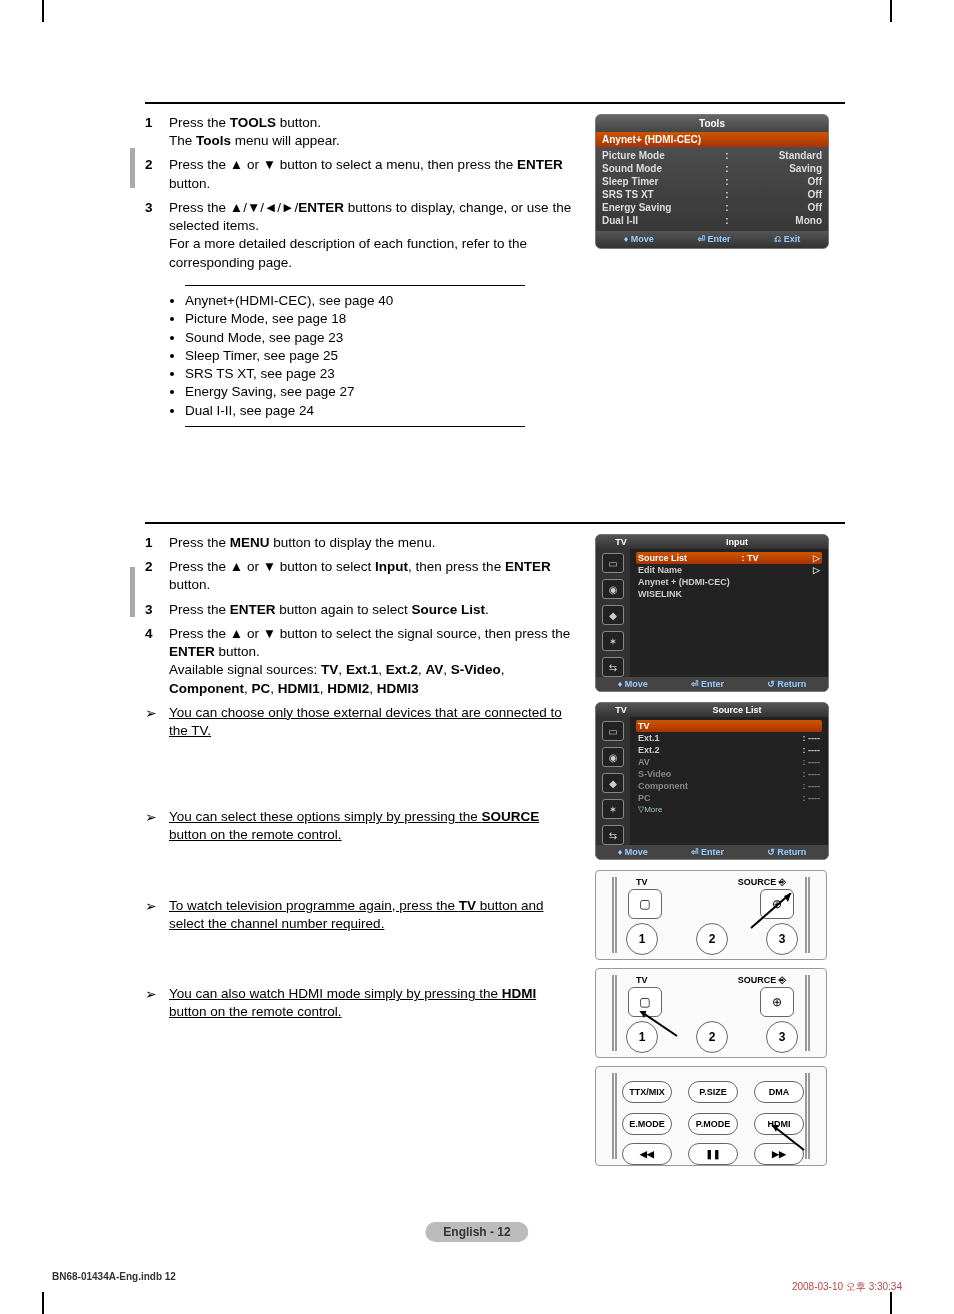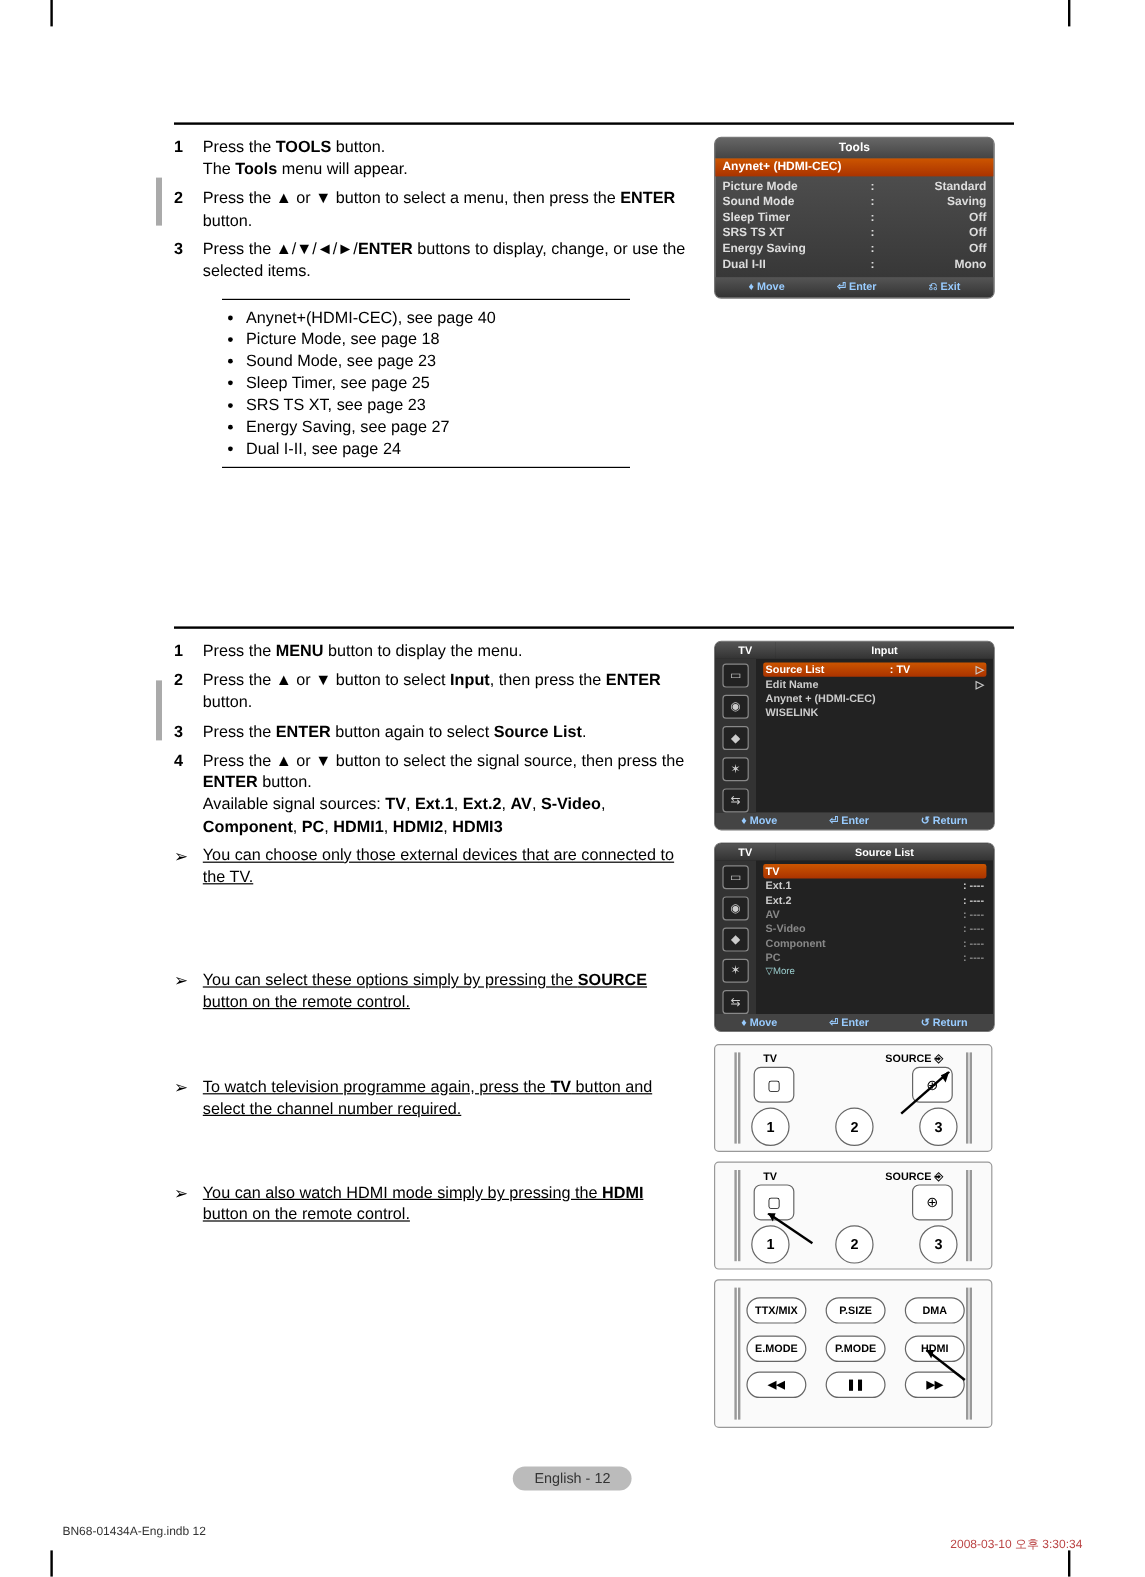--- a/index.html
+++ b/index.html
@@ -83,21 +83,20 @@
   }
   .bullet-block {
     border-top: 1px solid #000;
     border-bottom: 1px solid #000;
     padding: 6px 0;
     margin-left: 40px;
     width: 340px;
   }
   .bullet-block li {
     list-style: disc;
-    margin-left: 20px;
     line-height: 1.35;
   }
   .note-row {
     display: flex;
     margin: 2px 0 6px 0;
     line-height: 1.35;
   }
   .note-arrow {
     width: 24px;
     flex-shrink: 0;
@@ -261,24 +260,24 @@
     width:48px;height:20px;border:1px solid #666;border-radius:12px;
     display:flex;align-items:center;justify-content:center;font-size:9px;
     font-weight:bold;background:#fff;
   }
   .page-foot-pill {
     position:absolute;
     left:50%;transform:translateX(-50%);
     bottom:72px;
     background:#bbb;border-radius:12px;
     padding:3px 18px;
-    font-weight:normal;font-size:12px;color:#333;
+    font-weight:bold;font-size:12px;color:#333;
   }
   .indb {
-    position:absolute;left:52px;bottom:32px;font-size:10px;color:#333;
+    position:absolute;left:52px;bottom:32px;font-size:10px;color:#333;font-weight:bold;
   }
   .date {
     position:absolute;right:52px;bottom:20px;font-size:10px;color:#b44;
   }
   .asym { font-family: Arial; }
 </style>
 </head>
 <body>
 
 <div class="page">
@@ -307,20 +306,21 @@
         <div class="step-row">
           <div class="step-num">2</div>
           <div class="step-body">
             <span>Press the ▲ or ▼ button to select a menu, then press the </span><b>ENTER</b><span> button.</span>
           </div>
         </div>
         <div class="step-row">
           <div class="step-num">3</div>
           <div class="step-body">
             <span>Press the ▲/▼/◄/►/</span><b>ENTER</b><span> buttons to display, change, or use the selected items.</span><br>
+            <span>For a more detailed description of each function, refer to the corresponding page.</span>
           </div>
         </div>
 
         <ul class="bullet-block">
           <li>Anynet+(HDMI-CEC), see page 40</li>
           <li>Picture Mode, see page 18</li>
           <li>Sound Mode, see page 23</li>
           <li>Sleep Timer, see page 25</li>
           <li>SRS TS XT, see page 23</li>
           <li>Energy Saving, see page 27</li>
@@ -541,21 +541,21 @@
           <div class="rm-btn-sq" style="right:32px;top:18px">⊕</div>
           <div class="rm-btn-c" style="left:30px;top:52px">1</div>
           <div class="rm-btn-c" style="left:100px;top:52px">2</div>
           <div class="rm-btn-c" style="left:170px;top:52px">3</div>
           <svg style="position:absolute;left:36px;top:42px" width="50" height="30">
               <line x1="8" y1="0" x2="45" y2="25" stroke="#000" stroke-width="2"></line>
               <polygon points="8,0 15,-2 12,7" fill="#000"></polygon>
             </svg>
         </div>
 
-        <div class="remote" style="height:124px">
+        <div class="remote" style="height:100px">
           <div class="remote-inset"></div>
           <div class="rm-btn-pill" style="left:26px;top:14px">TTX/MIX</div>
           <div class="rm-btn-pill" style="left:92px;top:14px">P.SIZE</div>
           <div class="rm-btn-pill" style="left:158px;top:14px">DMA</div>
           <div class="rm-btn-pill" style="left:26px;top:46px">E.MODE</div>
           <div class="rm-btn-pill" style="left:92px;top:46px">P.MODE</div>
           <div class="rm-btn-pill" style="left:158px;top:46px">HDMI</div>
           <div class="rm-btn-pill" style="left:26px;top:76px">◀◀</div>
           <div class="rm-btn-pill" style="left:92px;top:76px">❚❚</div>
           <div class="rm-btn-pill" style="left:158px;top:76px">▶▶</div>

